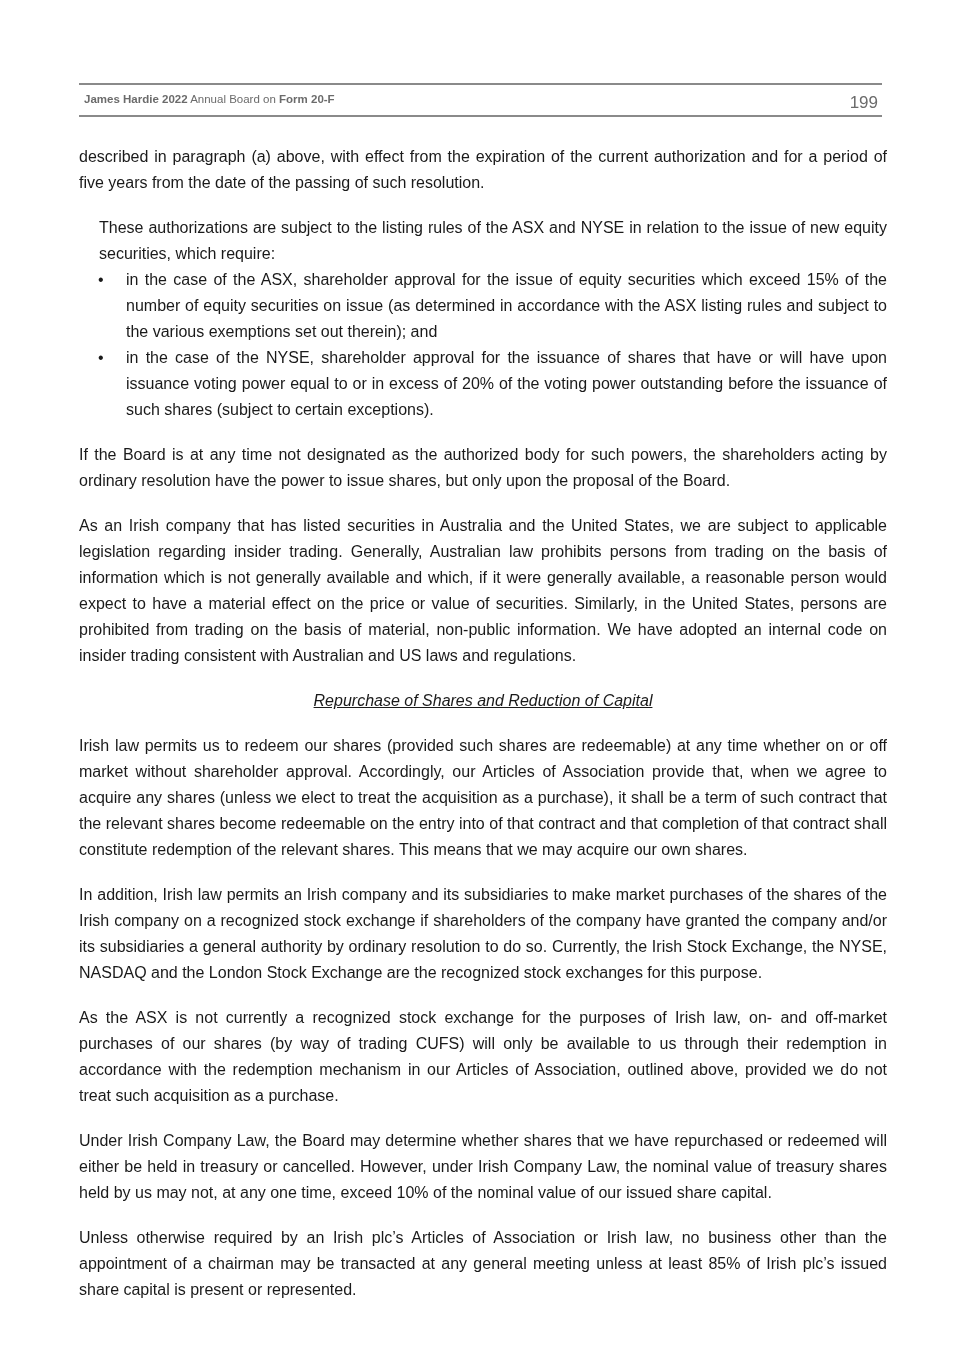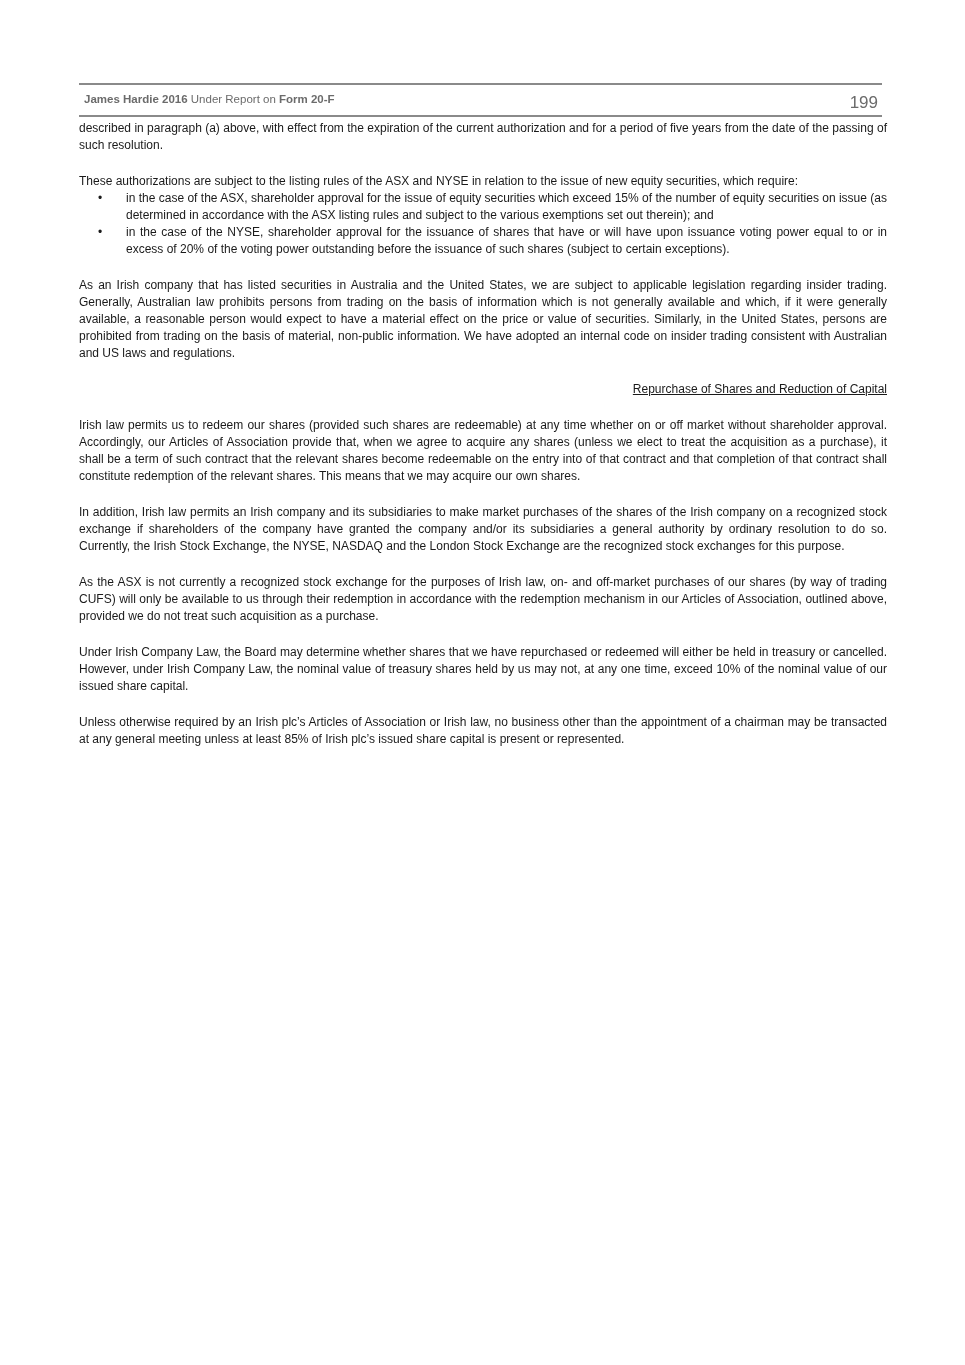--- a/index.html
+++ b/index.html
@@ -3,55 +3,56 @@
 <meta charset="utf-8">
 <style>
   html, body { margin: 0; padding: 0; background: #ffffff; }
   body { width: 965px; height: 1365px; position: relative; overflow: hidden;
          font-family: "Liberation Sans", sans-serif; color: #1a1a1a; }
   .page-header { position: absolute; left: 79px; top: 83px; width: 803px; height: 34px;
                  border-top: 2px solid #8a8a8a; border-bottom: 2px solid #8a8a8a; box-sizing: border-box; }
   .header-left { position: absolute; left: 5px; top: 8px; font-size: 11.5px; color: #6b6b6b; }
   .header-left b { font-weight: bold; text-align: center; }
   .header-right { position: absolute; right: 4px; top: 8px; font-size: 17px; color: #6b6b6b; }
-  .content { position: absolute; left: 79px; top: 120px; width: 808px; font-size: 12px;
-             line-height: 17px; text-align: justify; }
+  .content { position: absolute; left: 79px; top: 144px; width: 808px; font-size: 16px;
+             line-height: 26px; text-align: justify; }
   .content p { margin: 0 0 19px 0; }
-  .content p.nomargin { margin-bottom: 0; }
+  .content p.nomargin { margin-bottom: 0; margin-left: 20px; }
   ul.bullets { margin: 0 0 19px 0; padding: 0; list-style: none; }
   ul.bullets li { position: relative; padding-left: 47px; }
   ul.bullets li .bullet { position: absolute; left: 19px; top: 0; }
-  .section-heading { text-decoration: underline; margin: 0 0 19px 0; text-align: right; }
+  .section-heading { font-style: italic; text-decoration: underline; margin: 0 0 19px 0; text-align: center; }
 </style>
 </head>
 <body>
 
 <div class="page-header">
   <div class="header-left">
     <b>James Hardie</b>
-    <b>2016</b>
-    <span>Under Report on</span>
+    <b>2022</b>
+    <span>Annual Board on</span>
     <b>Form 20-F</b>
   </div>
   <div class="header-right">199</div>
 </div>
 
 <div class="content">
   <p>described in paragraph (a) above, with effect from the expiration of the current authorization and for a period of five years from the date of the passing of such resolution.</p>
   <p class="nomargin">These authorizations are subject to the listing rules of the ASX and NYSE in relation to the issue of new equity securities, which require:</p>
   <ul class="bullets">
     <li>
       <span class="bullet">•</span>
       <span>in the case of the ASX, shareholder approval for the issue of equity securities which exceed 15% of the number of equity securities on issue (as determined in accordance with the ASX listing rules and subject to the various exemptions set out therein); and</span>
     </li>
     <li>
       <span class="bullet">•</span>
       <span>in the case of the NYSE, shareholder approval for the issuance of shares that have or will have upon issuance voting power equal to or in excess of 20% of the voting power outstanding before the issuance of such shares (subject to certain exceptions).</span>
     </li>
   </ul>
+  <p>If the Board is at any time not designated as the authorized body for such powers, the shareholders acting by ordinary resolution have the power to issue shares, but only upon the proposal of the Board.</p>
   <p>As an Irish company that has listed securities in Australia and the United States, we are subject to applicable legislation regarding insider trading. Generally, Australian law prohibits persons from trading on the basis of information which is not generally available and which, if it were generally available, a reasonable person would expect to have a material effect on the price or value of securities. Similarly, in the United States, persons are prohibited from trading on the basis of material, non-public information. We have adopted an internal code on insider trading consistent with Australian and US laws and regulations.</p>
   <p class="section-heading">Repurchase of Shares and Reduction of Capital</p>
   <p>Irish law permits us to redeem our shares (provided such shares are redeemable) at any time whether on or off market without shareholder approval. Accordingly, our Articles of Association provide that, when we agree to acquire any shares (unless we elect to treat the acquisition as a purchase), it shall be a term of such contract that the relevant shares become redeemable on the entry into of that contract and that completion of that contract shall constitute redemption of the relevant shares. This means that we may acquire our own shares.</p>
   <p>In addition, Irish law permits an Irish company and its subsidiaries to make market purchases of the shares of the Irish company on a recognized stock exchange if shareholders of the company have granted the company and/or its subsidiaries a general authority by ordinary resolution to do so. Currently, the Irish Stock Exchange, the NYSE, NASDAQ and the London Stock Exchange are the recognized stock exchanges for this purpose.</p>
   <p>As the ASX is not currently a recognized stock exchange for the purposes of Irish law, on- and off-market purchases of our shares (by way of trading CUFS) will only be available to us through their redemption in accordance with the redemption mechanism in our Articles of Association, outlined above, provided we do not treat such acquisition as a purchase.</p>
   <p>Under Irish Company Law, the Board may determine whether shares that we have repurchased or redeemed will either be held in treasury or cancelled. However, under Irish Company Law, the nominal value of treasury shares held by us may not, at any one time, exceed 10% of the nominal value of our issued share capital.</p>
   <p>Unless otherwise required by an Irish plc’s Articles of Association or Irish law, no business other than the appointment of a chairman may be transacted at any general meeting unless at least 85% of Irish plc’s issued share capital is present or represented.</p>
 </div>
 
 </body></html>

